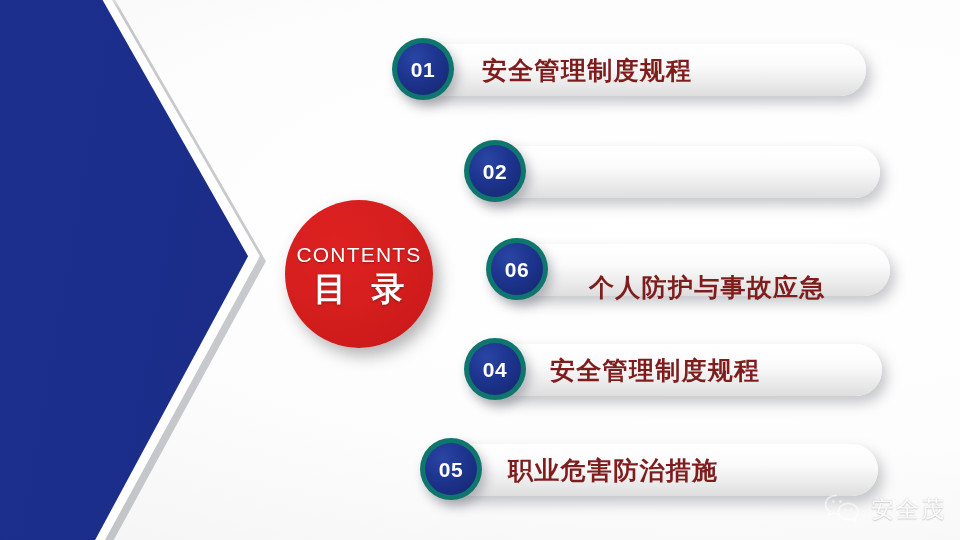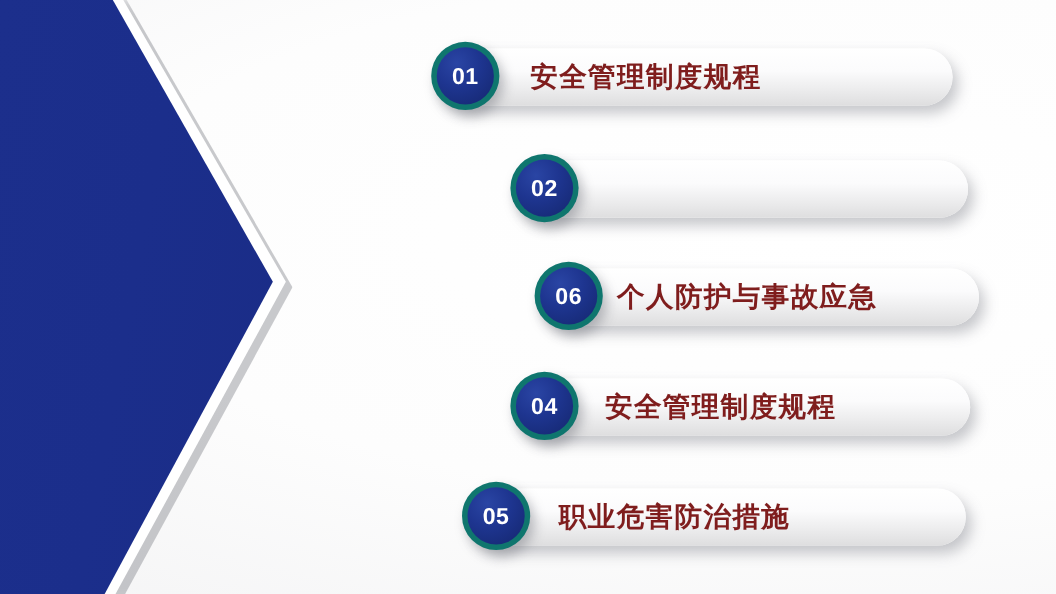--- a/index.html
+++ b/index.html
@@ -189,20 +189,24 @@
 <div id="slide">
 
   <div class="bg-sheen"></div>
 
   <div class="arrow-wrap">
     <div class="arrow-shadow"></div>
     <div class="arrow-white"></div>
     <div class="arrow-navy"></div>
   </div>
 
+  <div class="contents-circle">
+    <div class="contents-en">CONTENTS</div>
+    <div class="contents-cn">目 录</div>
+  </div>
 
   <div class="item" style="left:398px; top:44px; width:468px;">
     <div class="pill" style="width:468px;"></div>
     <div class="badge" style="left:-6px;">
       <div class="badge-inner">
         <span class="badge-num">01</span>
       </div>
     </div>
     <div class="pill-label" style="left:84px;">安全管理制度规程</div>
   </div>
@@ -216,21 +220,21 @@
     </div>
   </div>
 
   <div class="item" style="left:492px; top:244px; width:398px;">
     <div class="pill" style="width:398px;"></div>
     <div class="badge" style="left:-6px;">
       <div class="badge-inner">
         <span class="badge-num">06</span>
       </div>
     </div>
-    <div class="pill-label" style="left:69px;">个人防护与事故应急</div>
+    <div class="pill-label" style="left:97px;margin-top:17px;">个人防护与事故应急</div>
   </div>
 
   <div class="item" style="left:470px; top:344px; width:412px;">
     <div class="pill" style="width:412px;"></div>
     <div class="badge" style="left:-6px;">
       <div class="badge-inner">
         <span class="badge-num">04</span>
       </div>
     </div>
     <div class="pill-label" style="left:80px;">安全管理制度规程</div>
@@ -239,14 +243,29 @@
   <div class="item" style="left:426px; top:444px; width:452px;">
     <div class="pill" style="width:452px;"></div>
     <div class="badge" style="left:-6px;">
       <div class="badge-inner">
         <span class="badge-num">05</span>
       </div>
     </div>
     <div class="pill-label" style="left:82px;">职业危害防治措施</div>
   </div>
 
+  <div class="watermark">
+    <div class="wm-icon">
+      <svg width="40" height="34" viewBox="0 0 40 34" xmlns="http://www.w3.org/2000/svg">
+        <g fill="none" stroke="#ffffff" stroke-width="1.6" opacity="0.95">
+          <path d="M14 3.2C7.6 3.2 2.5 7.4 2.5 12.5c0 2.9 1.7 5.5 4.3 7.2l-1.1 3.4 3.9-2a14.6 14.6 0 0 0 4.4.7c.5 0 1 0 1.5-.1"></path>
+          <circle cx="10.3" cy="9.6" r="1.25" fill="#ffffff" stroke="none"></circle>
+          <circle cx="17.6" cy="9.6" r="1.25" fill="#ffffff" stroke="none"></circle>
+          <path d="M25.2 11.4c-5.5 0-9.9 3.7-9.9 8.2 0 4.5 4.4 8.2 9.9 8.2 1.2 0 2.4-.2 3.5-.5l3.4 1.8-.9-2.9c2.3-1.5 3.8-3.8 3.8-6.6 0-4.5-4.4-8.2-9.8-8.2z"></path>
+          <circle cx="22.1" cy="17.6" r="1.1" fill="#ffffff" stroke="none"></circle>
+          <circle cx="28.3" cy="17.6" r="1.1" fill="#ffffff" stroke="none"></circle>
+        </g>
+      </svg>
+    </div>
+    <div class="wm-text">安全茂</div>
+  </div>
 
 </div>
 
 </body></html>

